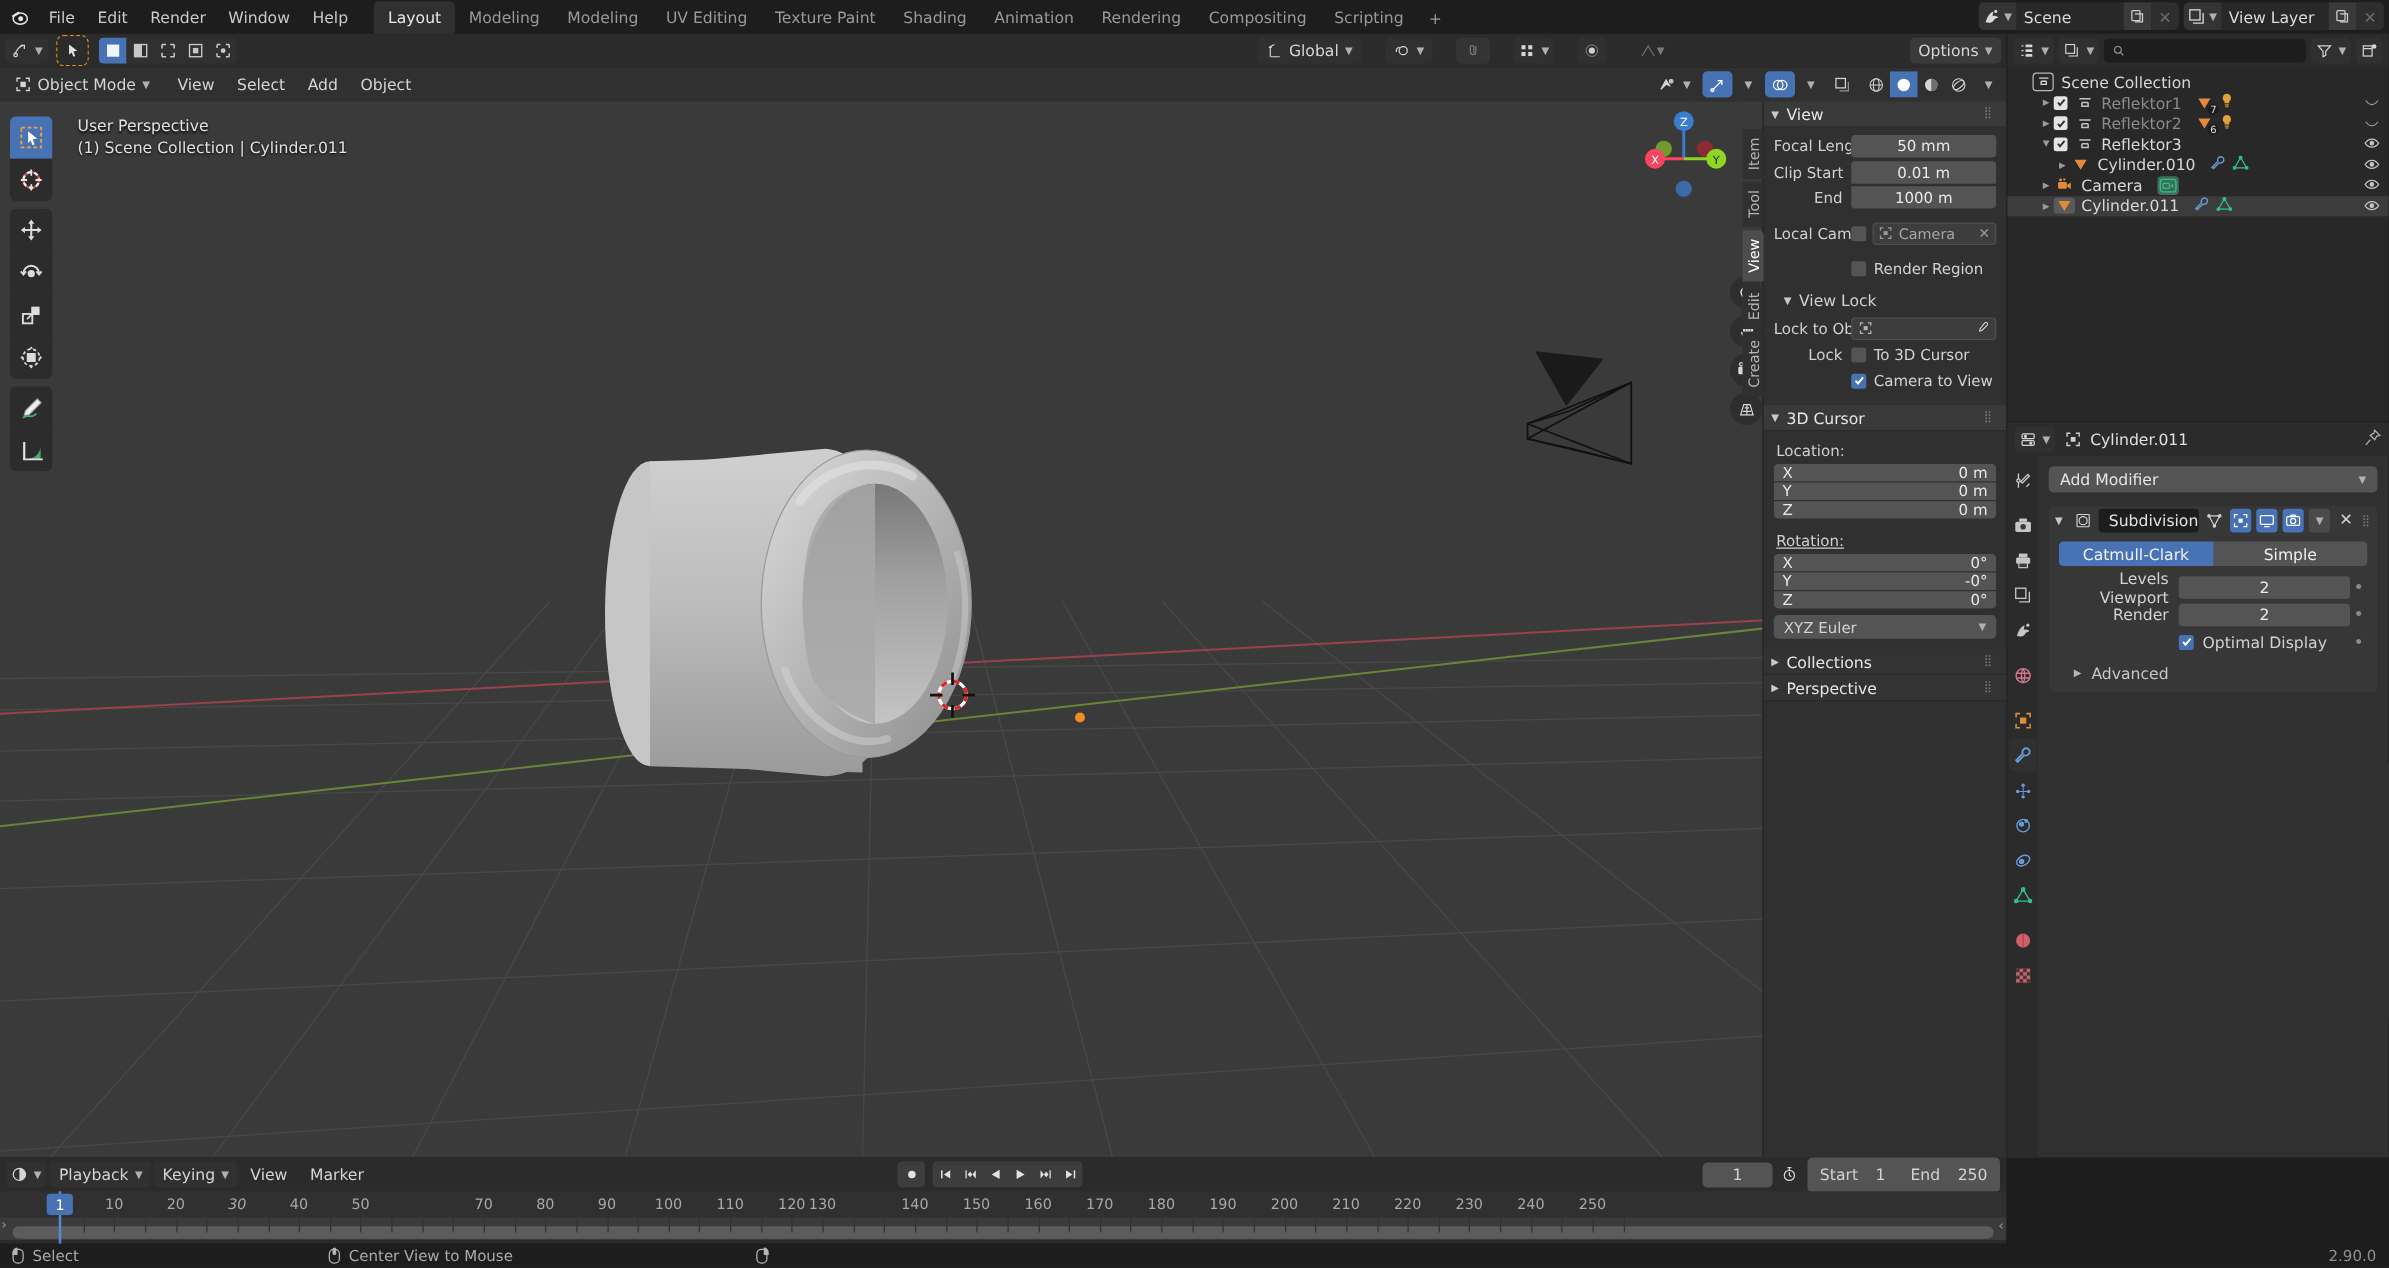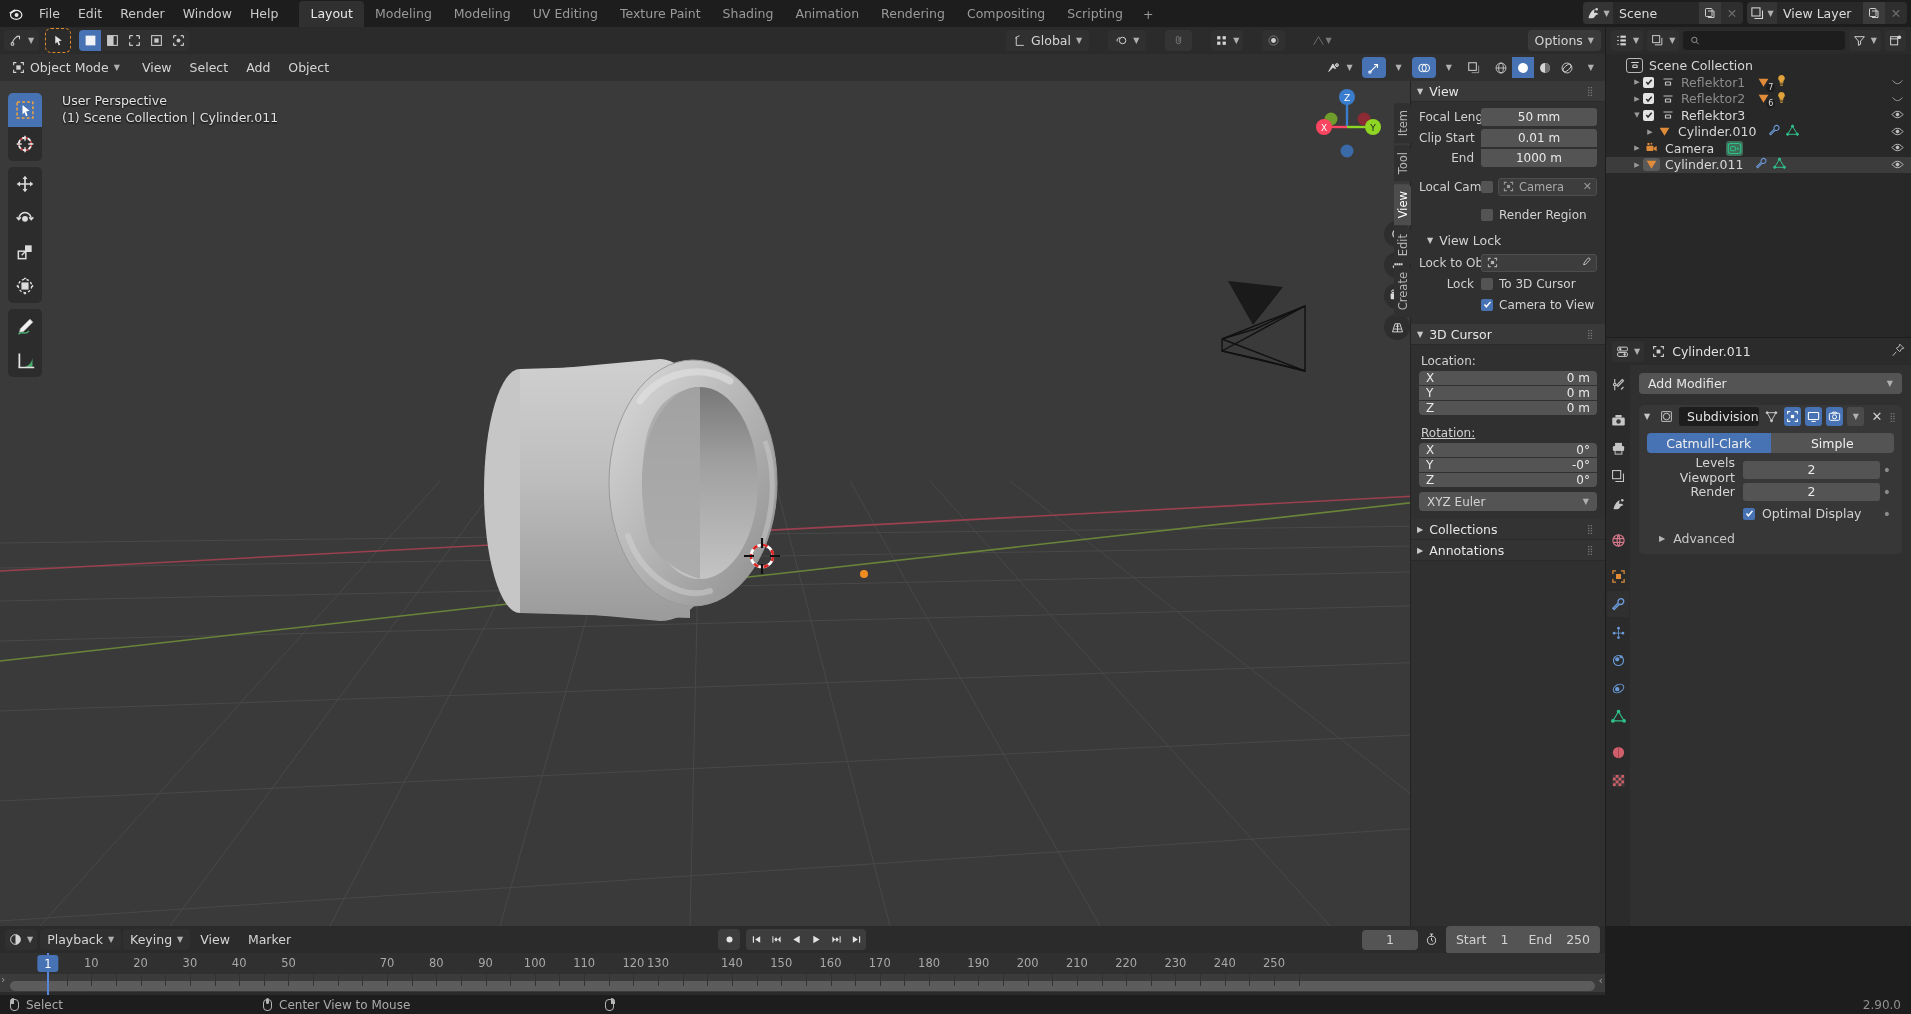--- a/index.html
+++ b/index.html
@@ -775,21 +775,21 @@
         </div>
       </div>
 
       <div class="np-sec-hdr" style="background:#333;">
         <span style="font-size:8px;color:#c9c9c9;">▶</span>
         <span>Collections</span>
         <span class="dots">⣿</span>
       </div>
       <div class="np-sec-hdr" style="background:#333;">
         <span style="font-size:8px;color:#c9c9c9;">▶</span>
-        <span>Annotations</span>
+        <span>Perspective</span>
         <span class="dots">⣿</span>
       </div>
     </div>
   </div>
 
   <div class="outliner">
     <div class="out-hdr">
       <div class="hdr-btn" style="padding:0 4px;">
         <svg width="13" height="13" viewBox="0 0 24 24" fill="none" stroke="#d5d5d5" stroke-width="1.8">
             <path d="M4 5h3M4 12h3M4 19h3"></path>
@@ -1297,21 +1297,21 @@
           <span>1</span>
           <span style="margin-left:6px;">End</span>
           <span>250</span>
         </div>
       </div>
     </div>
 
     <div class="tl-ruler" id="tlruler">
         <div class="tl-tick" style="left: 91.3494px;">10</div>
         <div class="tl-tick" style="left: 140.627px;">20</div>
-        <div class="tl-tick" style="left: 189.904px;">30</div>
+        <div class="tl-tick" style="left: 189.904px; font-style: italic;">30</div>
         <div class="tl-tick" style="left: 239.181px;">40</div>
         <div class="tl-tick" style="left: 288.458px;">50</div>
         <div class="tl-tick" style="left: 337.735px; margin-top: 23px;">60</div>
         <div class="tl-tick" style="left: 387.012px;">70</div>
         <div class="tl-tick" style="left: 436.289px;">80</div>
         <div class="tl-tick" style="left: 485.566px;">90</div>
         <div class="tl-tick" style="left: 534.843px;">100</div>
         <div class="tl-tick" style="left: 584.12px;">110</div>
         <div class="tl-tick" style="left: 633.398px;">120</div>
         <div class="tl-tick" style="left: 658px;">130</div>

